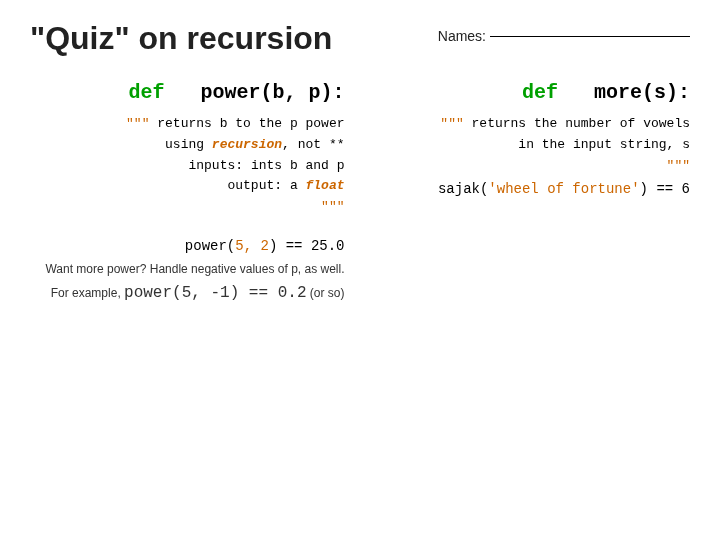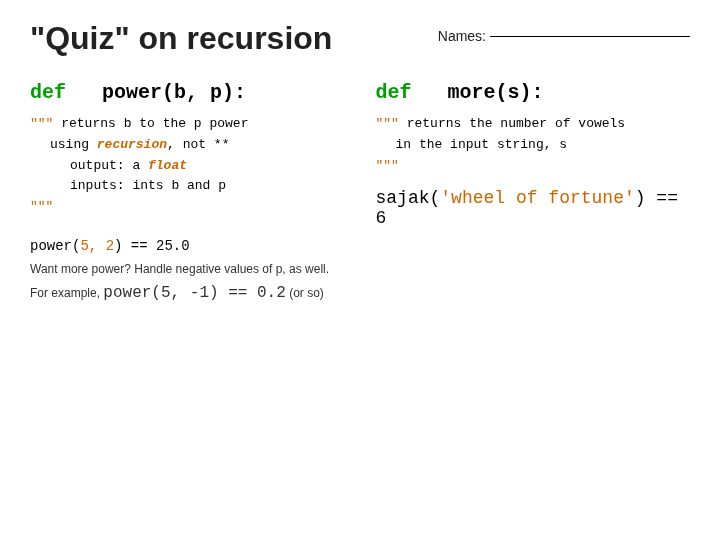--- a/index.html
+++ b/index.html
@@ -46,20 +46,21 @@
       width: 200px;
       border-bottom: 1px solid #000;
       margin-left: 4px;
     }
 
     
     .columns {
       display: flex;
       gap: 1px;
       width: 100%;
+      text-align: right;
     }
 
     .col {
       flex: 1;
       padding-right: 20px;
     }
 
     .col-right {
       flex: 1;
       padding-left: 10px;
@@ -120,23 +121,23 @@
       font-family: Arial, sans-serif;
     }
 
     .footer-mono {
       font-family: 'Courier New', monospace;
       font-size: 16px;
     }
 
     
     .right-example {
-      margin-top: 12px;
-      font-family: 'Courier New', monospace;
-      font-size: 18px;
+      margin-top: 5px;
+      font-family: 'Courier New', monospace;
+      font-size: 14px;
       color: #000;
     }
 
     .indent1 { margin-left: 20px; }
     .indent2 { margin-left: 40px; }
   </style>
 </head>
 <body>
 
 <div class="page">
@@ -161,24 +162,24 @@
 
       <div class="code-block">
         <div>
           <span class="code-string">"""</span>
           <span>returns b to the p power</span>
         </div>
         <div class="indent1">
           <span>using </span><span class="code-italic">recursion</span><span>, not **</span>
         </div>
         <div class="indent2">
+          <span>inputs: ints b and p</span>
+        </div>
+        <div class="indent2">
           <span>output: a </span><span class="code-italic">float</span>
-        </div>
-        <div class="indent2">
-          <span>inputs: ints b and p</span>
         </div>
         <div>
           <span class="code-string">"""</span>
         </div>
       </div>
 
       <div class="example-line">
         <span>power(</span><span class="ex-highlight">5, 2</span><span>) == 25.0</span>
       </div>
 

